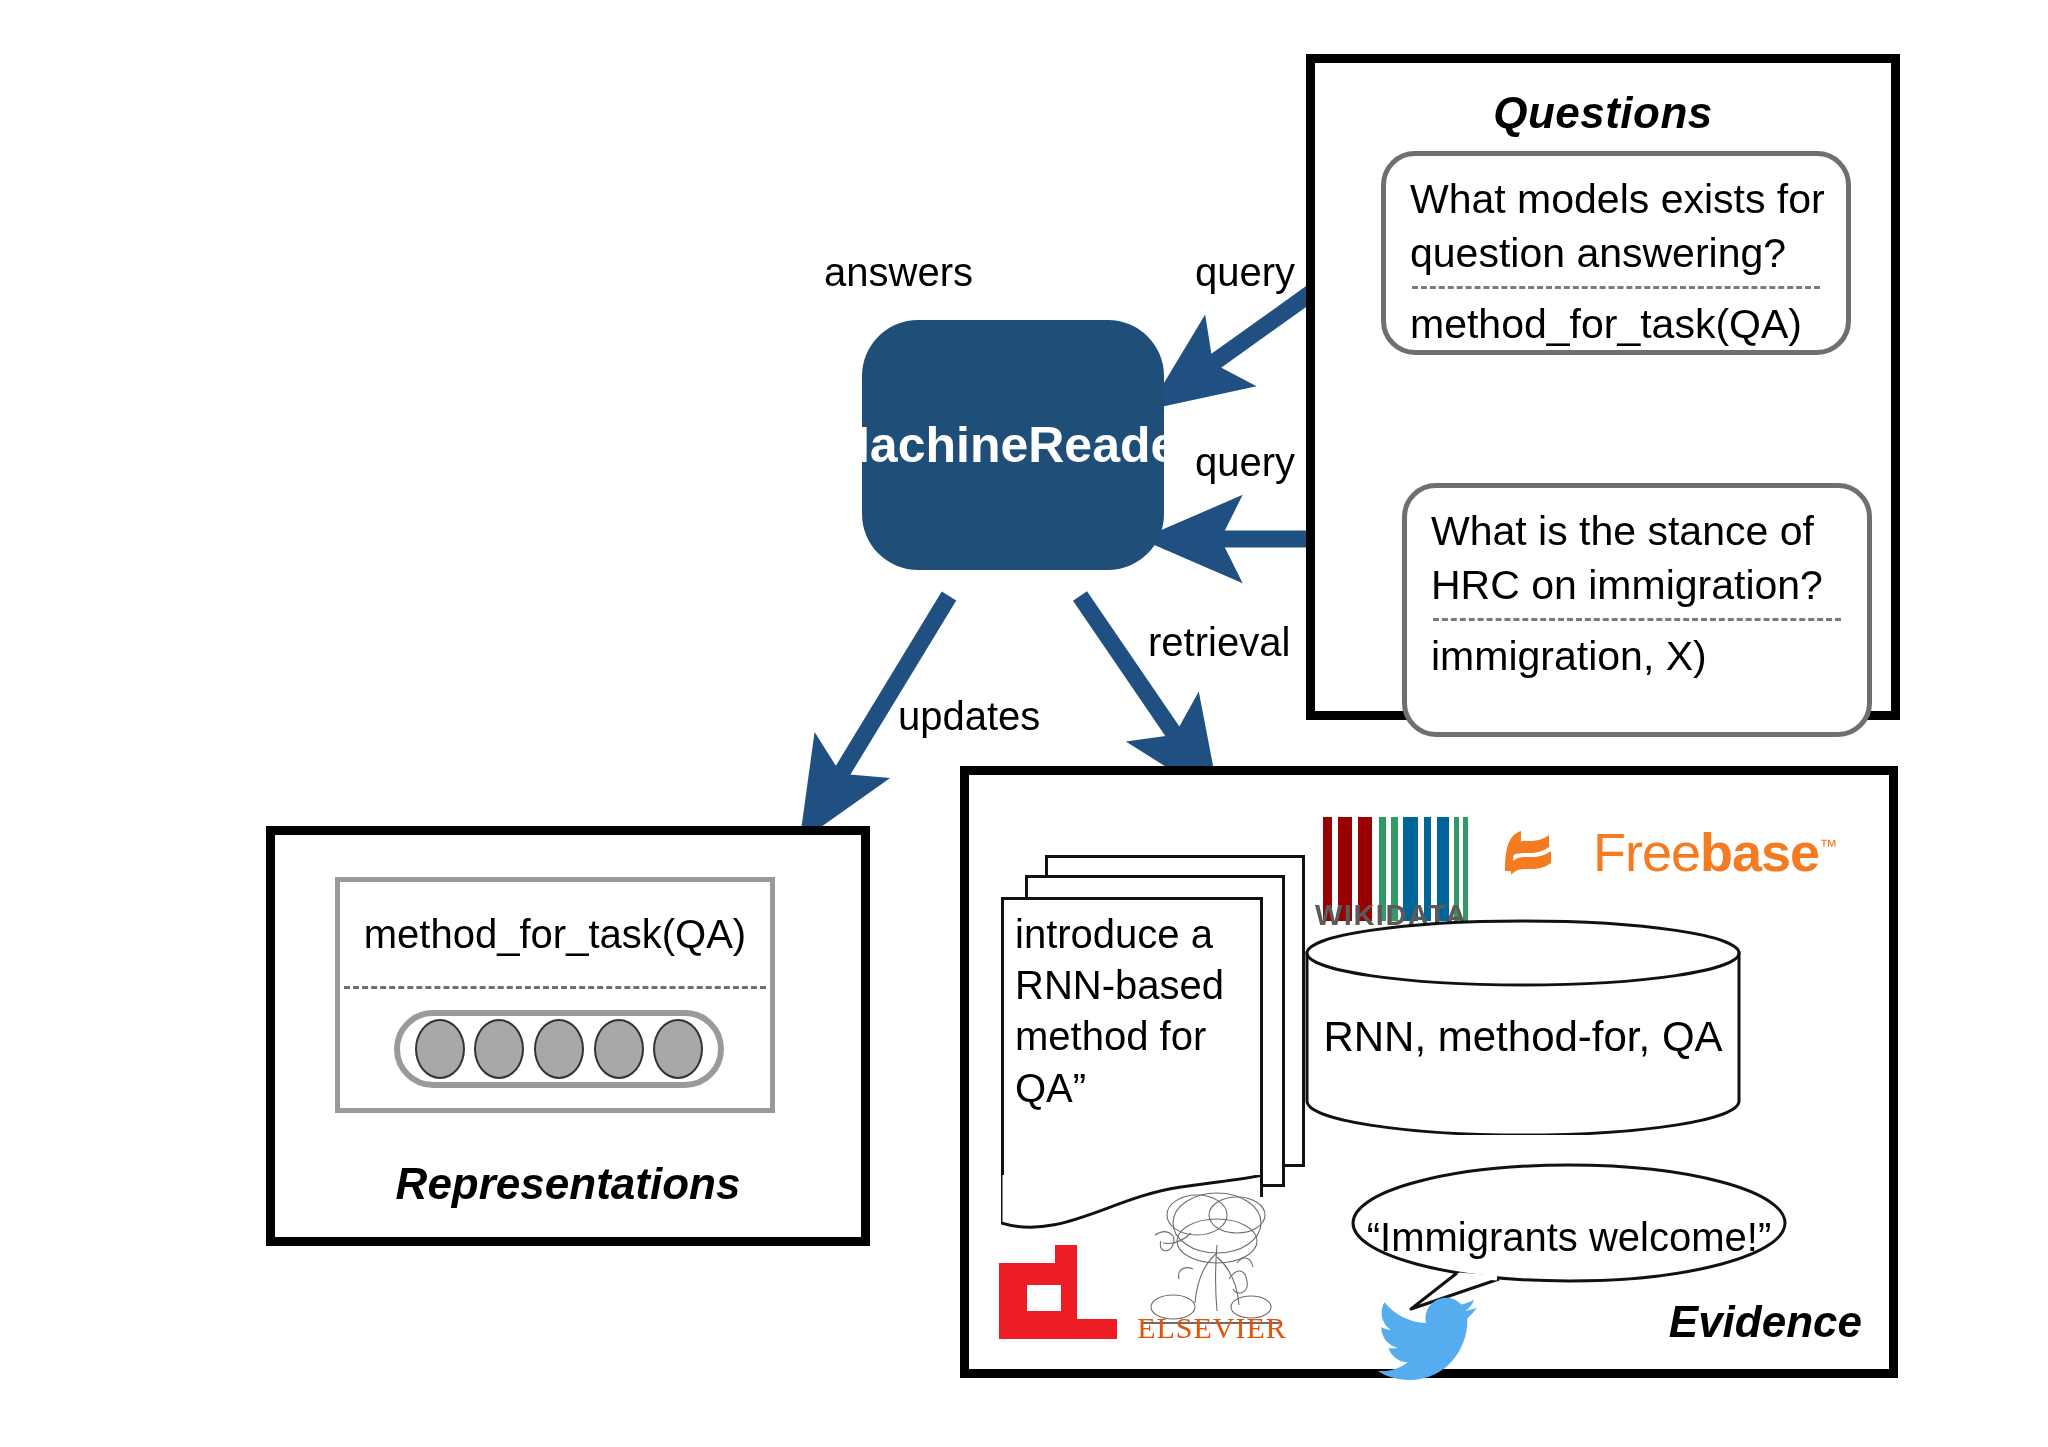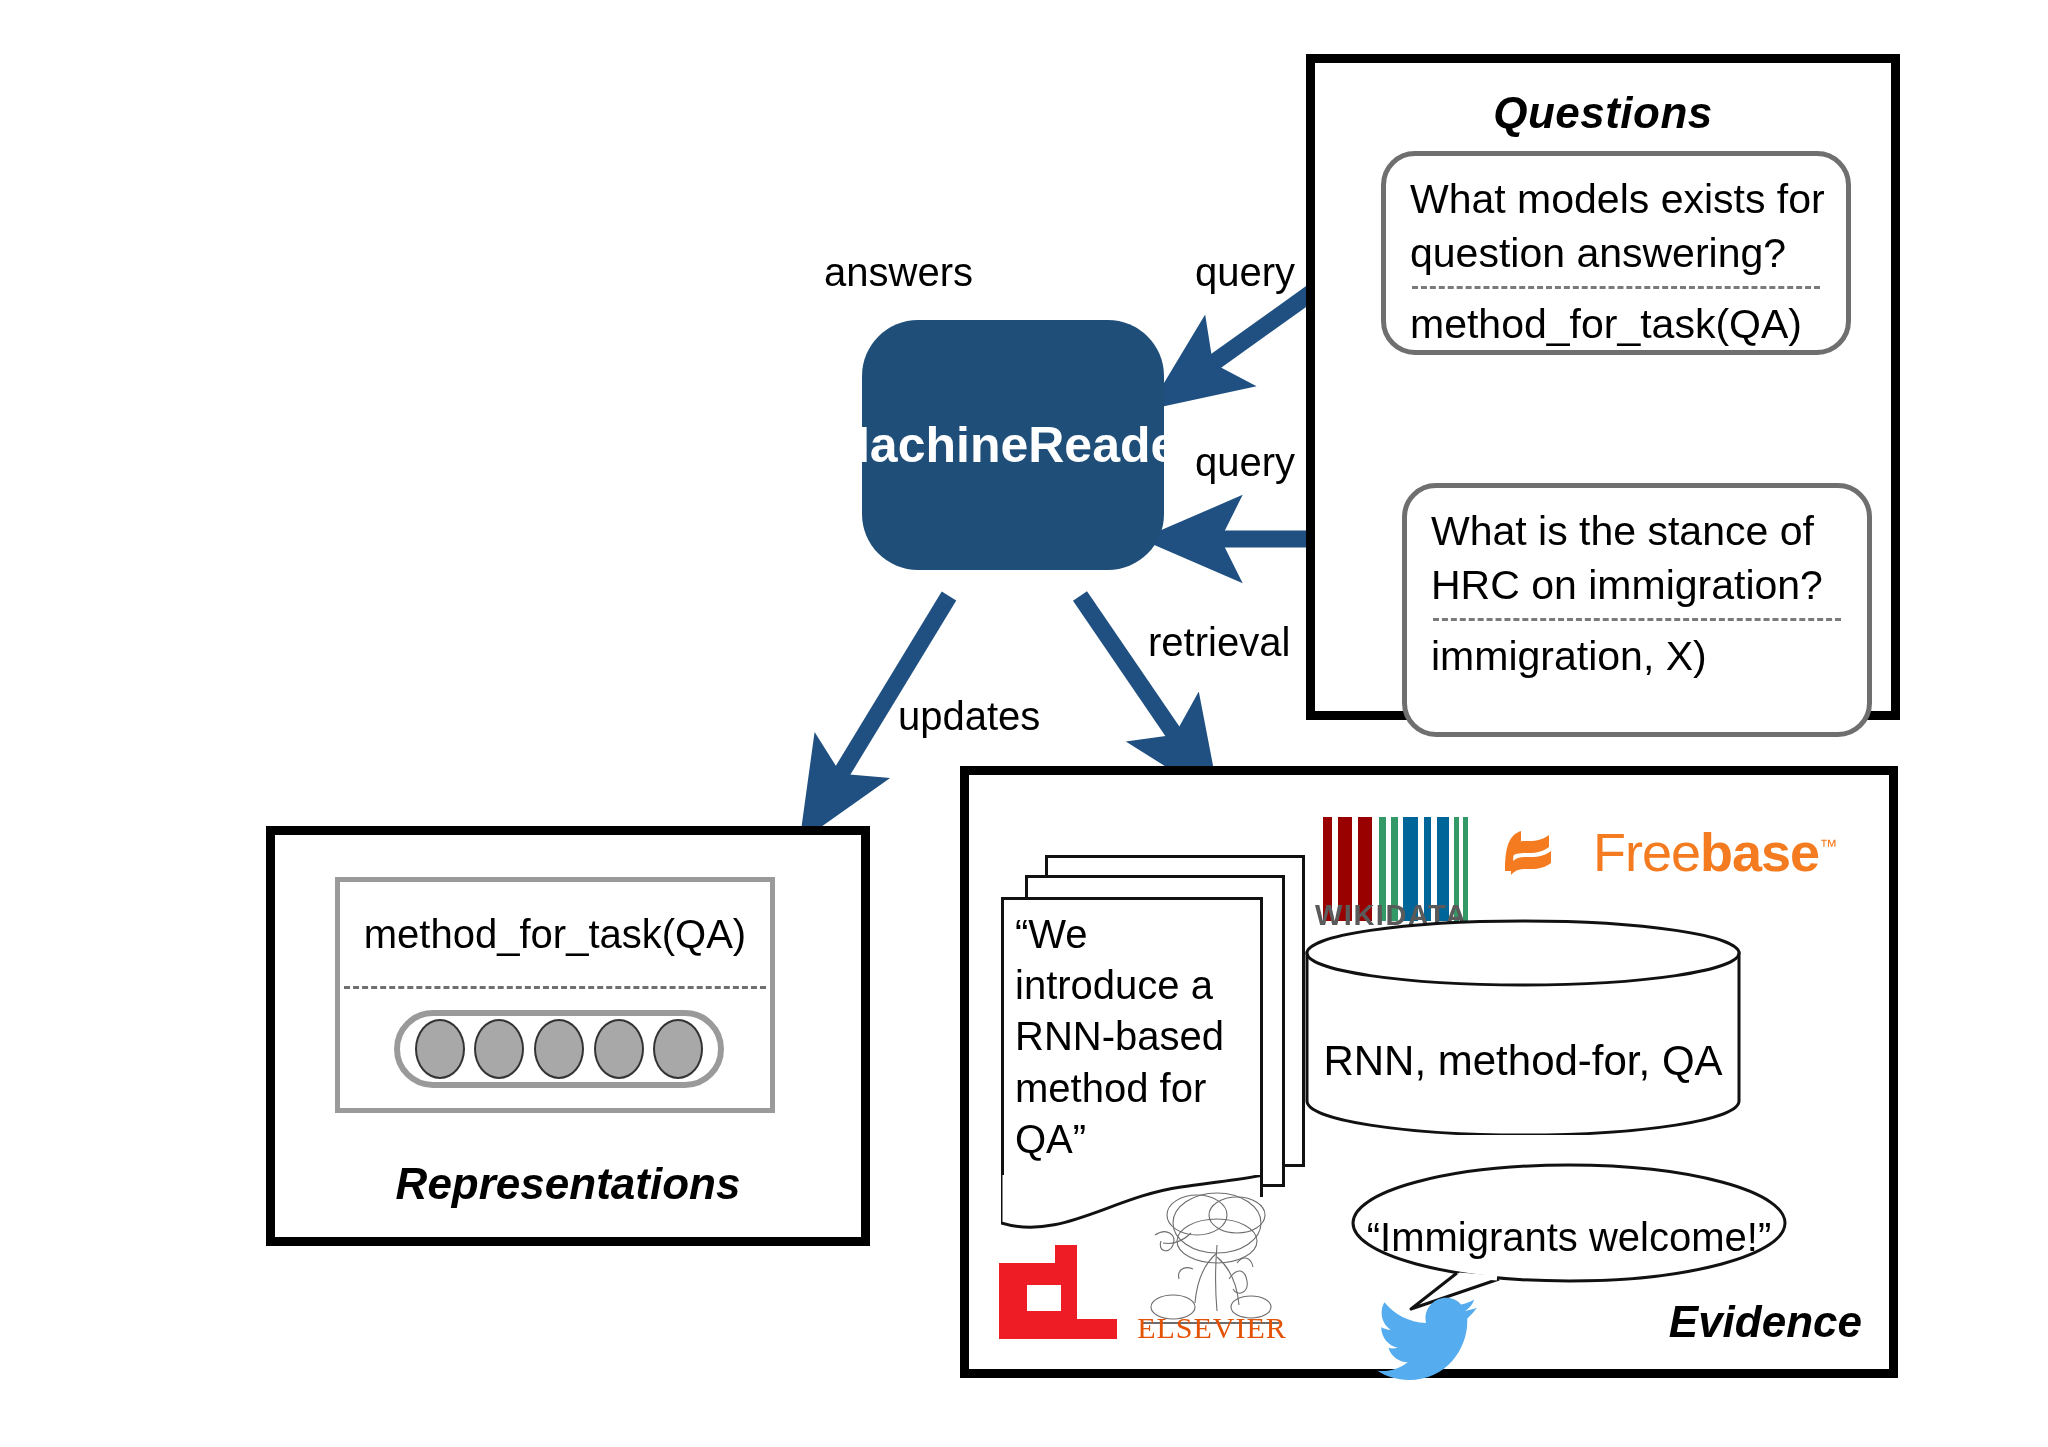--- a/index.html
+++ b/index.html
@@ -80,21 +80,21 @@
   
   #freebase-logo{position:absolute;left:528px;top:46px;display:flex;align-items:center;gap:10px;}
   #freebase-mark{width:62px;height:62px;}
   #freebase-word{font-size:54px;color:#F47B20;letter-spacing:-1px;margin-left:24px;}
   #freebase-word b{color:#F47B20;font-weight:bold;}
   #freebase-tm{font-size:18px;color:#F47B20;vertical-align:super;}
 
   
   #db-cylinder{position:absolute;left:336px;top:144px;width:436px;height:216px;}
   #db-text{position:absolute;left:336px;top:238px;width:436px;text-align:center;
-      font-size:42px;white-space:nowrap;margin-top:24px;}
+      font-size:42px;white-space:nowrap;}
 
   
   #speech-bubble{position:absolute;left:380px;top:386px;width:440px;height:150px;}
   #speech-text{position:absolute;left:380px;top:440px;width:440px;text-align:center;
       font-size:40px;white-space:nowrap;}
   #twitter-logo{position:absolute;left:404px;top:520px;width:108px;height:92px;}
 
   
   #arrows{position:absolute;left:0;top:0;width:2048px;height:1447px;pointer-events:none;}
 </style>
@@ -167,21 +167,20 @@
 
     <div class="paper" id="paper-back"></div>
     <div class="paper" id="paper-mid"></div>
     <div class="paper" id="paper-front"></div>
     <svg id="paper-front-curl" viewBox="0 0 262 56" xmlns="http://www.w3.org/2000/svg">
       <path d="M0,0 L0,48 L262,0 L262,0 Z" fill="#fff"></path>
       <path d="M0,48 C60,66 110,22 180,12 C216,7 244,4 262,0" fill="none" stroke="#111" stroke-width="3"></path>
       <path d="M0,0 L0,48" stroke="#111" stroke-width="3" fill="none"></path>
     </svg>
     <div id="paper-text">
-      <div>“We</div>
       <div>introduce a</div>
       <div>RNN-based</div>
       <div>method for</div>
       <div>QA”</div>
     </div>
 
     <svg id="acl-logo" viewBox="0 0 124 94" xmlns="http://www.w3.org/2000/svg">
       <path d="M6,18 H62 V0 H84 V74 H124 V94 H6 Z" fill="#EE1C25"></path>
       <rect x="34" y="40" width="34" height="26" fill="#fff"></rect>
     </svg>

